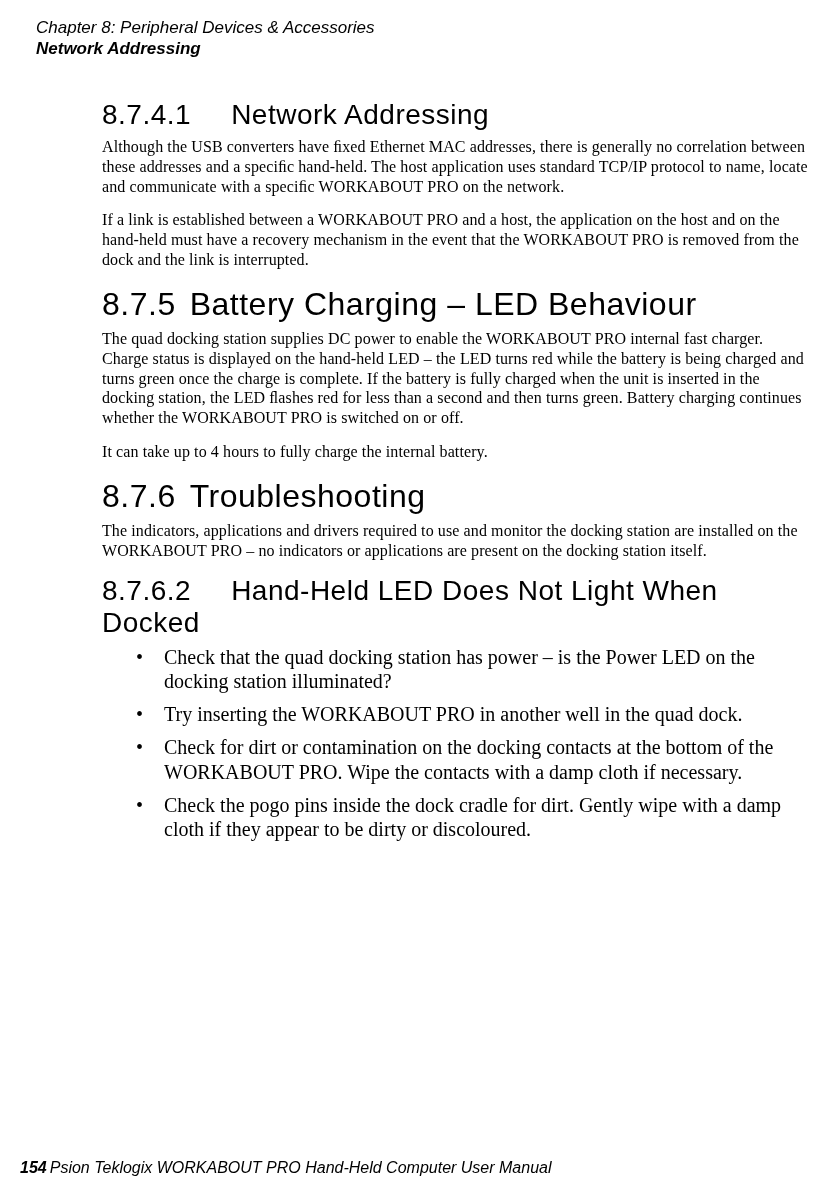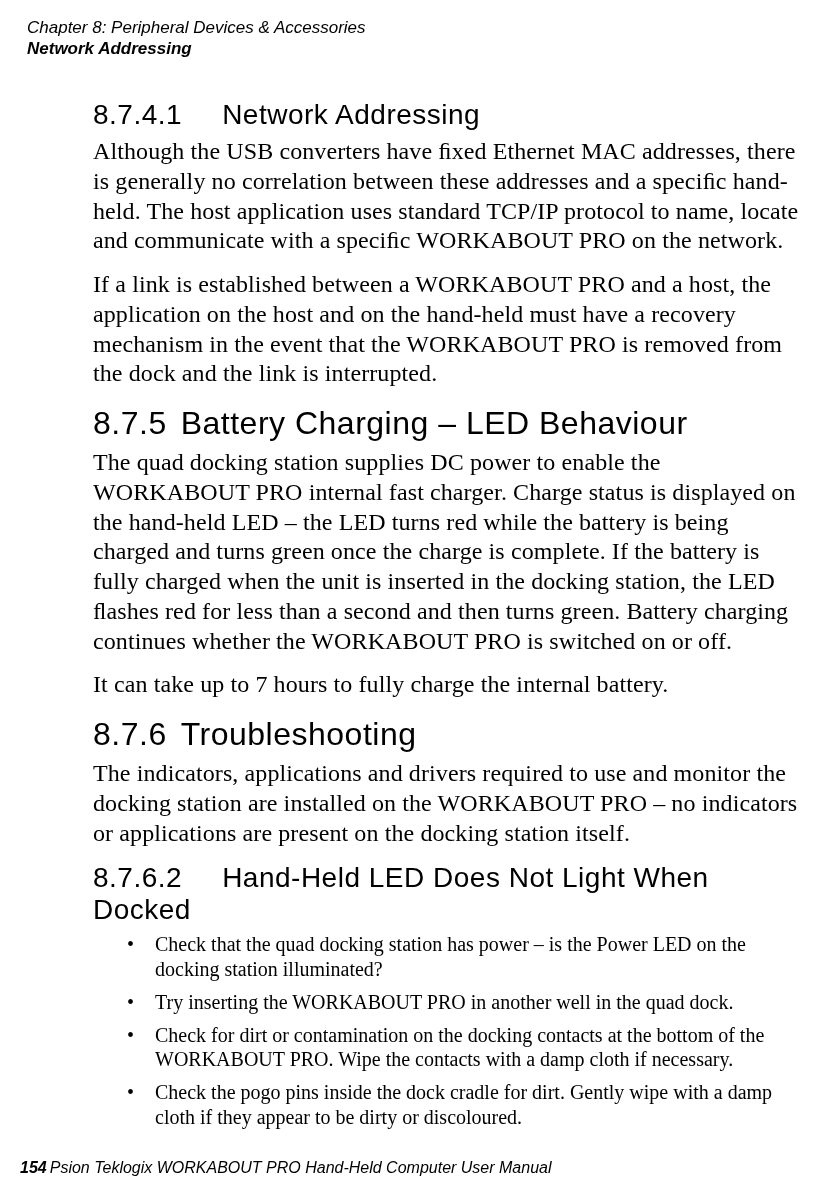--- a/index.html
+++ b/index.html
@@ -10,21 +10,21 @@
     body {
       width: 828px;
       height: 1197px;
       background: #fff;
       font-family: 'Times New Roman', Times, serif;
       color: #000;
       position: relative;
       padding: 0;
     }
     .page {
-      padding: 18px 20px 0 27px;
+      padding: 18px 20px 0 36px;
     }
     .header-chapter {
       font-family: Arial, Helvetica, sans-serif;
       font-style: italic;
       font-size: 17px;
       margin-bottom: 1px;
     }
     .header-section {
       font-family: Arial, Helvetica, sans-serif;
       font-style: italic;
@@ -55,21 +55,21 @@
       font-weight: normal;
       margin-top: 16px;
       margin-bottom: 6px;
       letter-spacing: 0.5px;
     }
     .h2 .num {
       display: inline-block;
       margin-right: 14px;
     }
     .para {
-      font-size: 24px;
+      font-size: 16px;
       line-height: 1.24;
       margin-bottom: 14px;
       letter-spacing: 0.1px;
     }
     .bullet-list {
       padding-left: 34px;
     }
     .bullet-item {
       font-size: 20px;
       line-height: 1.24;
@@ -110,21 +110,21 @@
     <div class="h3">
       <span class="num">8.7.4.1</span><span>Network Addressing</span>
     </div>
     <div class="para">Although the USB converters have ﬁxed Ethernet MAC addresses, there is generally no correlation between these addresses and a speciﬁc hand-held. The host application uses standard TCP/IP protocol to name, locate and communicate with a speciﬁc WORKABOUT PRO on the network.</div>
     <div class="para">If a link is established between a WORKABOUT PRO and a host, the application on the host and on the hand-held must have a recovery mechanism in the event that the WORKABOUT PRO is removed from the dock and the link is interrupted.</div>
 
     <div class="h2">
       <span class="num">8.7.5</span><span>Battery Charging – LED Behaviour</span>
     </div>
     <div class="para">The quad docking station supplies DC power to enable the WORKABOUT PRO internal fast charger. Charge status is displayed on the hand-held LED – the LED turns red while the battery is being charged and turns green once the charge is complete. If the battery is fully charged when the unit is inserted in the docking station, the LED ﬂashes red for less than a second and then turns green. Battery charging continues whether the WORKABOUT PRO is switched on or off.</div>
-    <div class="para">It can take up to 7 hours to fully charge the internal battery.</div>
+    <div class="para">It can take up to 4 hours to fully charge the internal battery.</div>
 
     <div class="h2">
       <span class="num">8.7.6</span><span>Troubleshooting</span>
     </div>
     <div class="para">The indicators, applications and drivers required to use and monitor the docking station are installed on the WORKABOUT PRO – no indicators or applications are present on the docking station itself.</div>
 
 
     <div class="h3">
       <span class="num">8.7.6.2</span><span>Hand-Held LED Does Not Light When Docked</span>
     </div>

